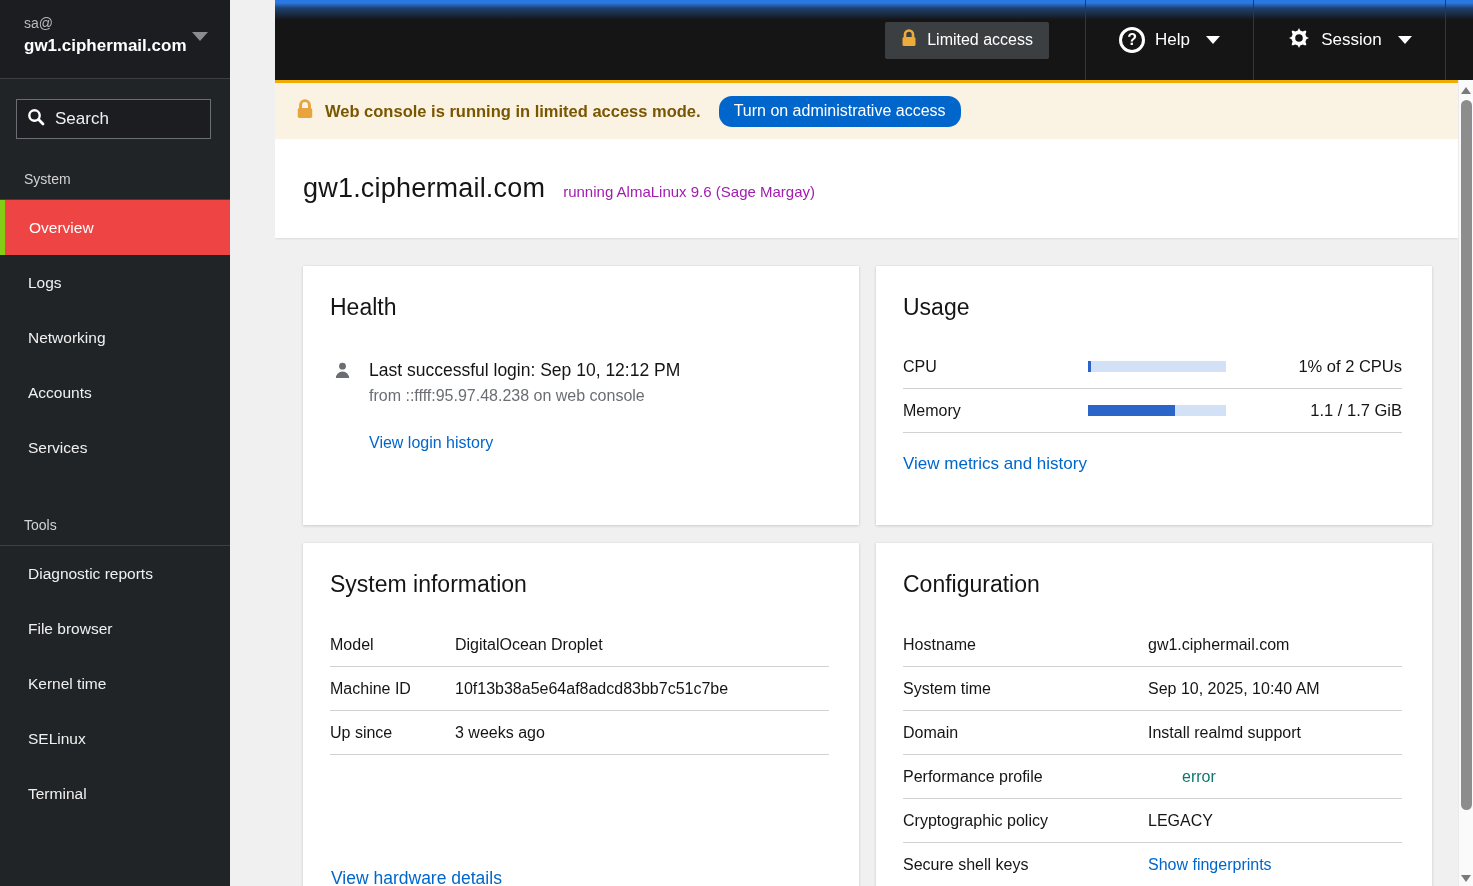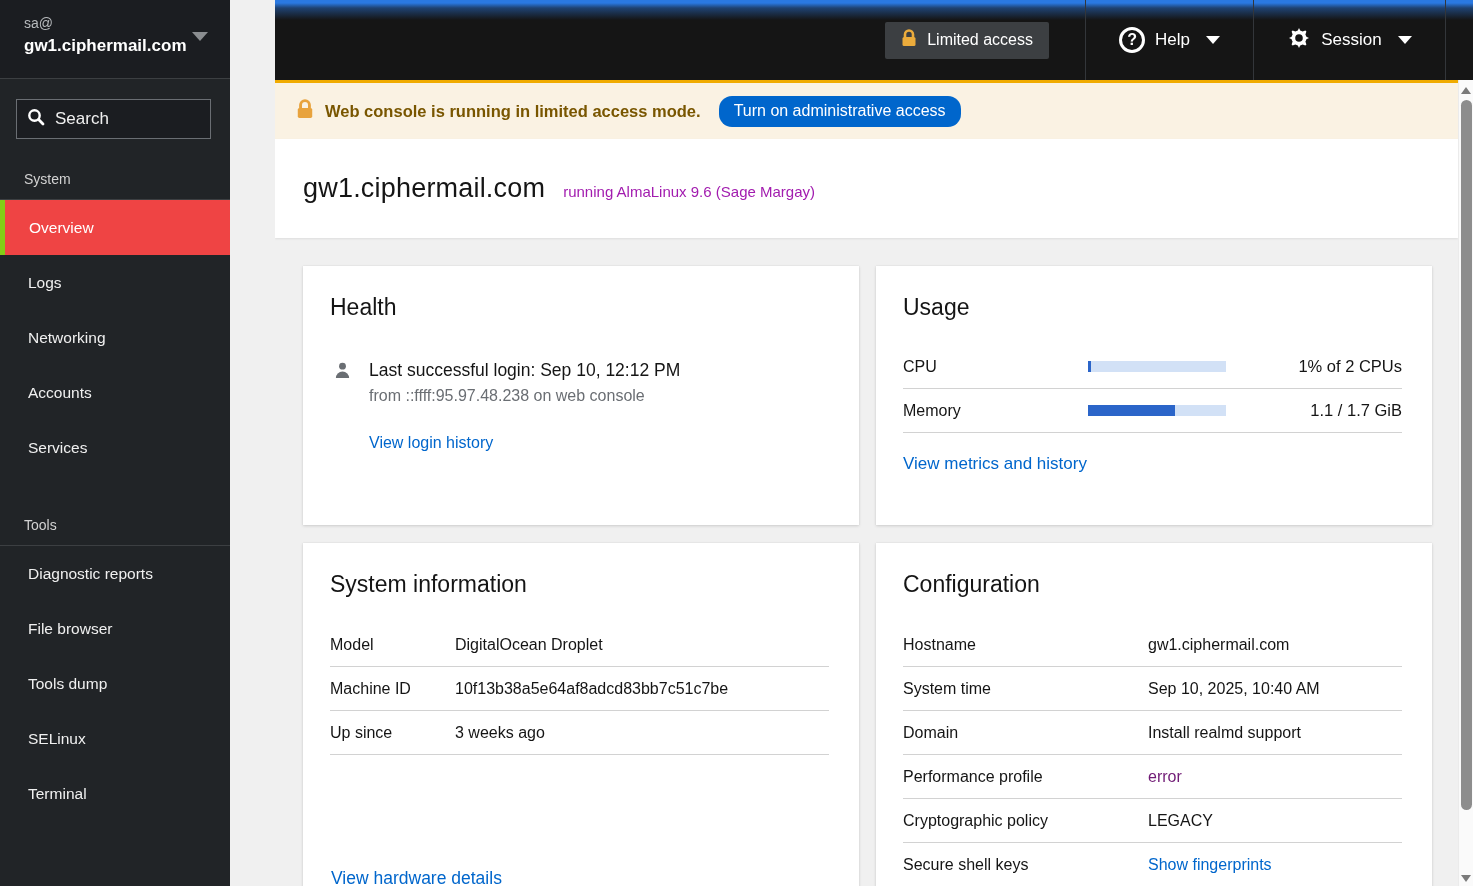--- a/index.html
+++ b/index.html
@@ -135,21 +135,21 @@
   
   .info-table { margin-top:24px; }
   .info-row {
     height:44px; display:flex; align-items:center; border-bottom:1px solid #d2d2d2;
     font-size:16px;
   }
   .sysinfo .info-label { width:125px; }
   .config .info-label { width:245px; }
   .info-label { color:#151515; flex:none; }
   .info-value { color:#151515; }
-  .info-value.muted { color:#701a75; }
+  .info-value.muted { color:#0f766e;margin-left:34px; }
   .hw-link { position:absolute; left:28px; top:325px; font-size:17.5px; }
 
   
   .scrollbar {
     position:absolute; right:0; top:80px; bottom:0; width:15px;
     background:#fafafa; border-left:1px solid #ebebeb;
   }
   .sb-up {
     position:absolute; top:7px; left:2px;
     width:0; height:0; border-left:5px solid transparent; border-right:5px solid transparent;
@@ -208,21 +208,21 @@
   <div class="tools-section">
     <div class="nav-section-title">Tools</div>
     <div class="nav-divider"></div>
     <div class="nav-item">
         <span>Diagnostic reports</span>
       </div>
     <div class="nav-item">
         <span>File browser</span>
       </div>
     <div class="nav-item">
-        <span>Tools dump</span>
+        <span>Kernel time</span>
       </div>
     <div class="nav-item">
         <span>SELinux</span>
       </div>
     <div class="nav-item">
         <span>Terminal</span>
       </div>
   </div>
 </div>
 

